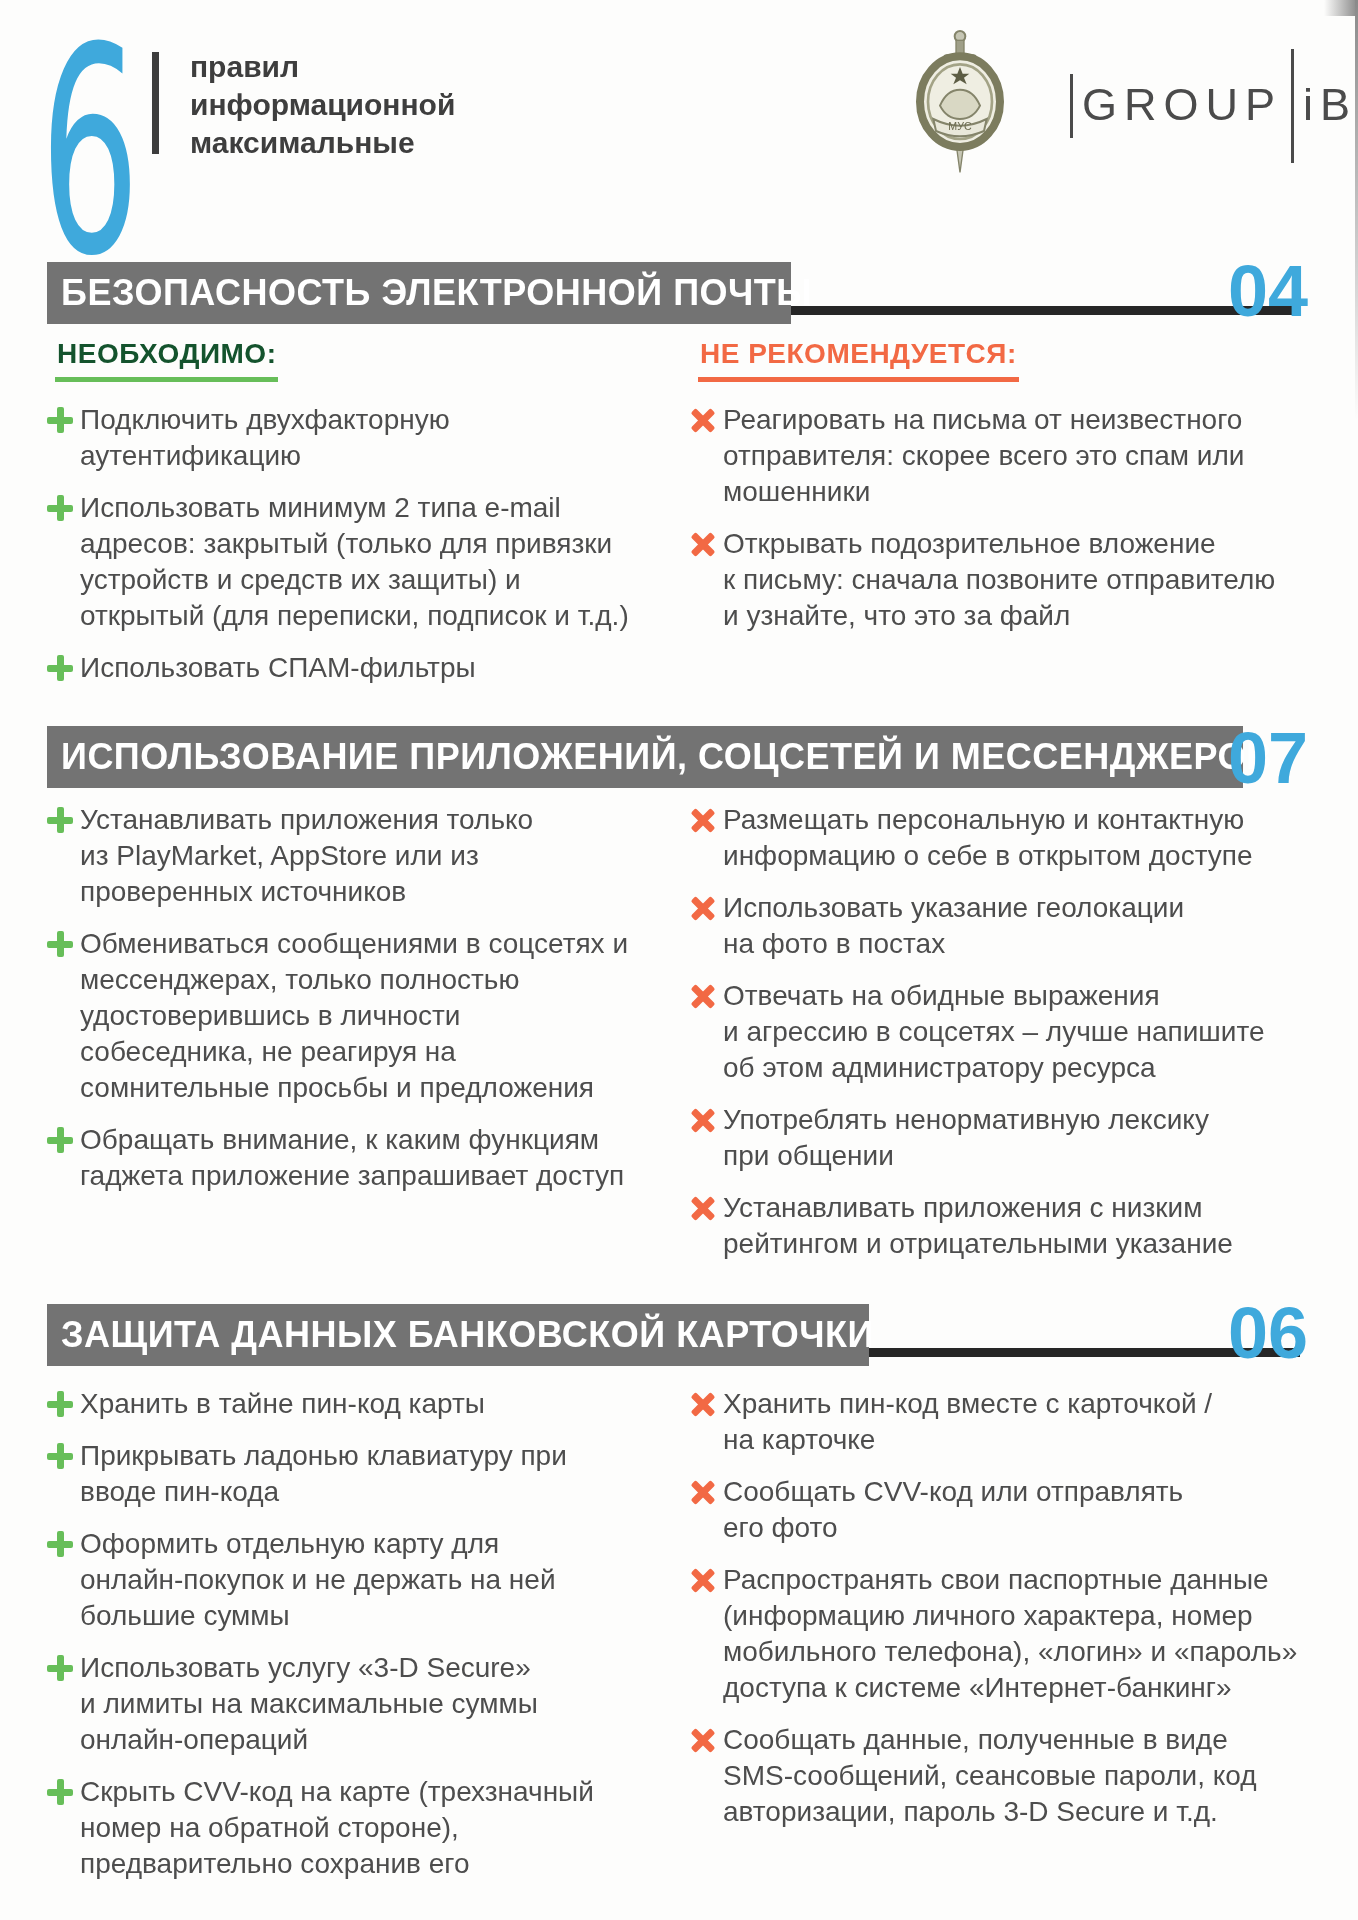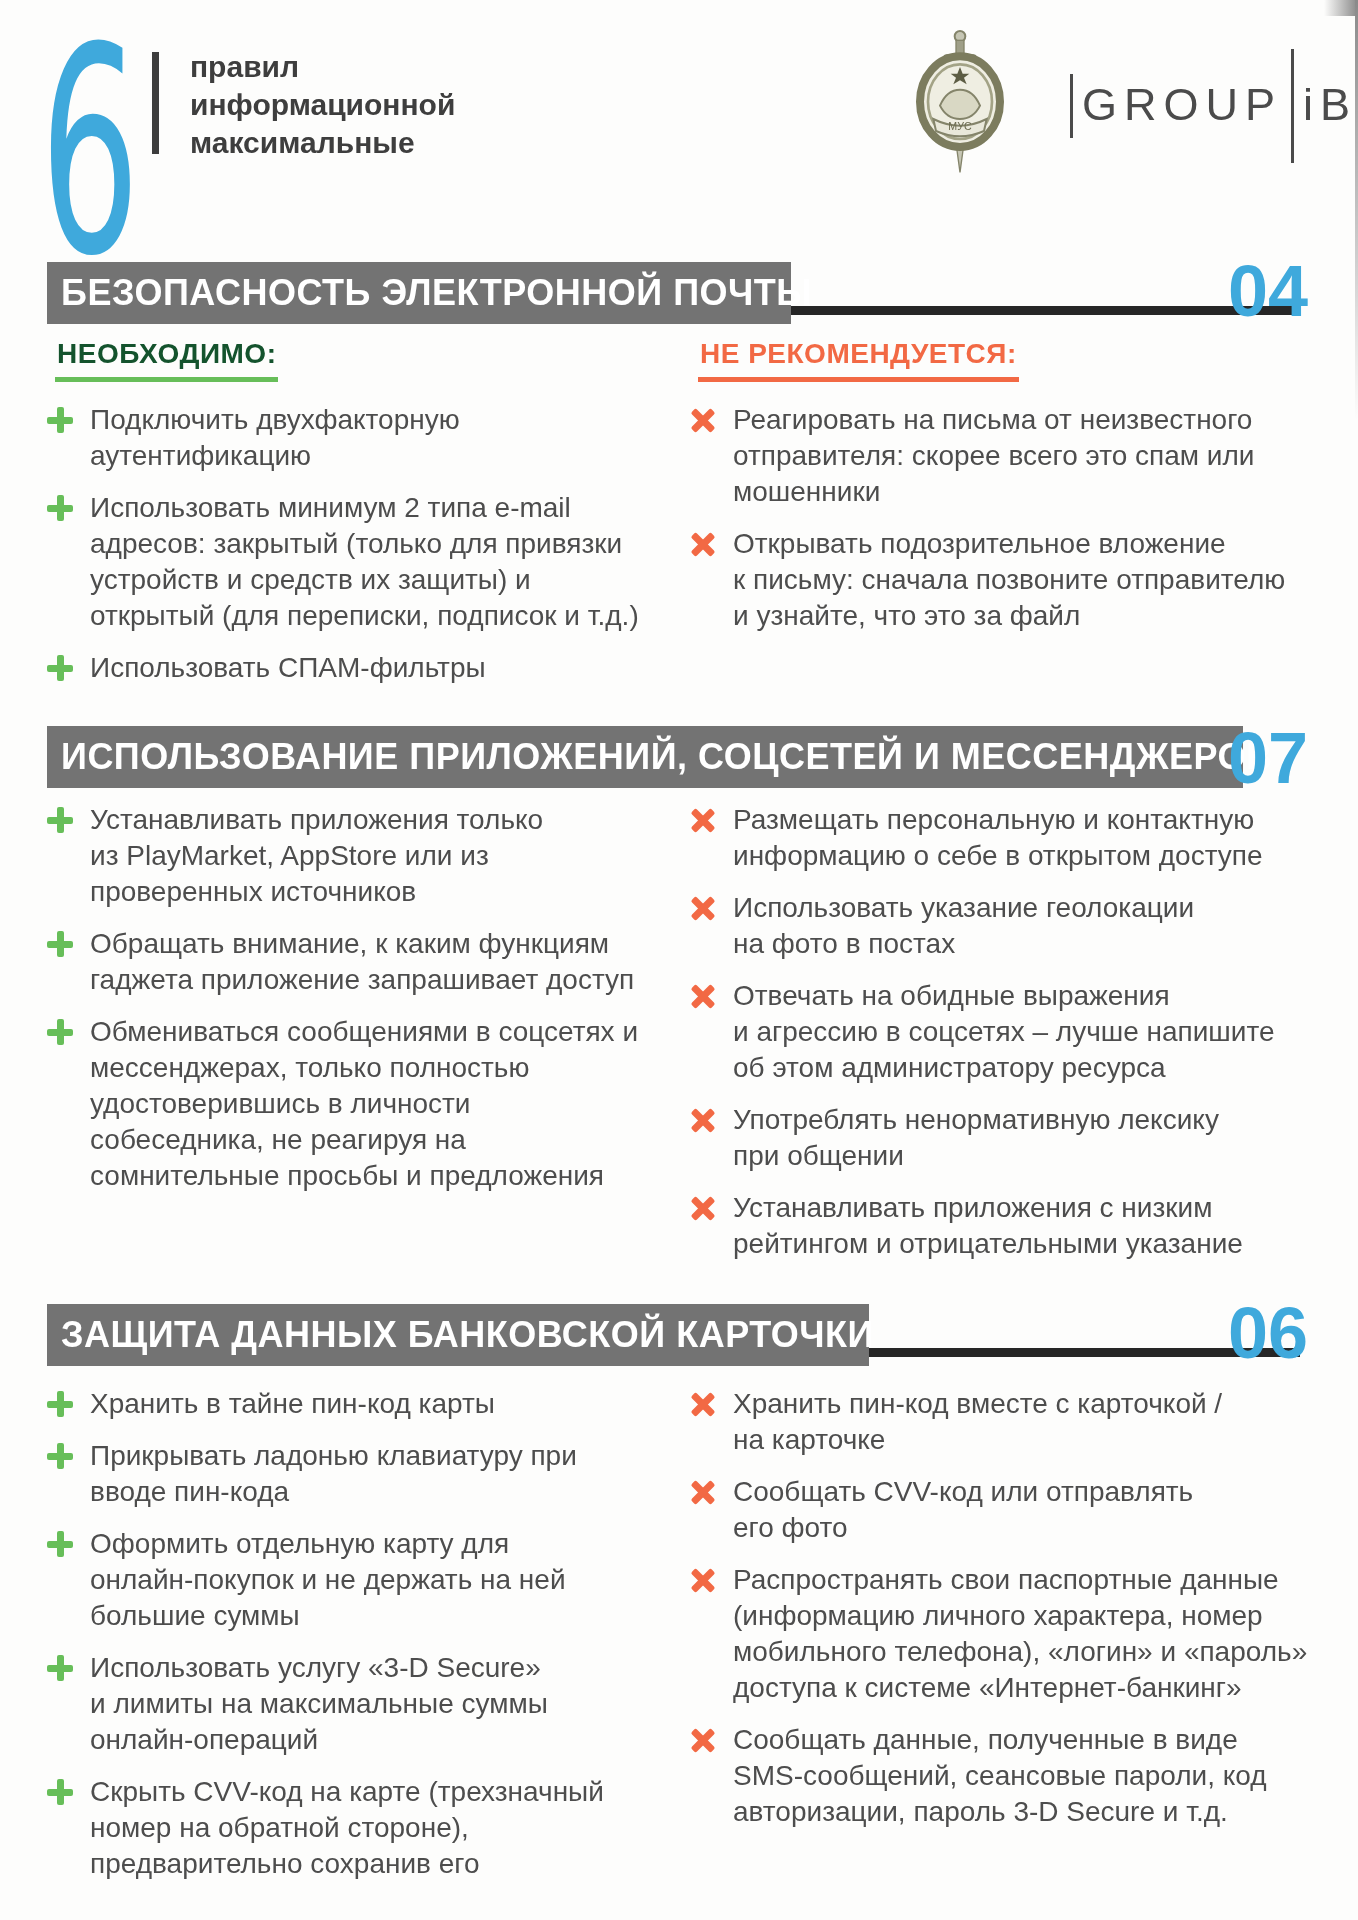--- a/index.html
+++ b/index.html
@@ -76,21 +76,21 @@
   .labels{margin-top:14px;}
   .lab{
     justify-self:start;
     font-size:28px;font-weight:bold;letter-spacing:.5px;
     padding:0 2px 7px 2px;margin-left:8px;
   }
   .lab.do{color:#14532d;border-bottom:5px solid #67be59;}
   .lab.dont{color:#f26944;border-bottom:5px solid #f26944;margin-left:8px;}
 
   .cols{margin-top:20px;}
-  .item{display:flex;align-items:flex-start;gap:17px;margin-bottom:16px;}
+  .item{display:flex;align-items:flex-start;gap:7px;margin-bottom:16px;}
   .txt{
     margin:0;font-size:28px;line-height:36px;color:#4d4d4d;
     white-space:pre;
   }
   .ic{flex:0 0 26px;width:26px;height:26px;position:relative;margin-top:5px;}
   .plus::before,.plus::after,.cross::before,.cross::after{
     content:"";position:absolute;border-radius:2px;
   }
   .plus::before{left:0;top:10px;width:26px;height:7px;background:#67be59;}
   .plus::after{left:10px;top:0;width:7px;height:26px;background:#67be59;}
@@ -197,31 +197,31 @@
     <div class="cols" style="margin-top:14px;">
       <div class="col">
         <div class="item">
             <span class="ic plus"></span>
             <p class="txt">Устанавливать приложения только
 из PlayMarket, AppStore или из
 проверенных источников</p>
           </div>
         <div class="item">
             <span class="ic plus"></span>
-            <p class="txt">Обращать внимание, к каким функциям
-гаджета приложение запрашивает доступ</p>
-          </div>
-        <div class="item">
-            <span class="ic plus"></span>
             <p class="txt">Обмениваться сообщениями в соцсетях и
 мессенджерах, только полностью
 удостоверившись в личности
 собеседника, не реагируя на
 сомнительные просьбы и предложения</p>
           </div>
+        <div class="item">
+            <span class="ic plus"></span>
+            <p class="txt">Обращать внимание, к каким функциям
+гаджета приложение запрашивает доступ</p>
+          </div>
       </div>
       <div class="col">
         <div class="item">
             <span class="ic cross"></span>
             <p class="txt">Размещать персональную и контактную
 информацию о себе в открытом доступе</p>
           </div>
         <div class="item">
             <span class="ic cross"></span>
             <p class="txt">Использовать указание геолокации

